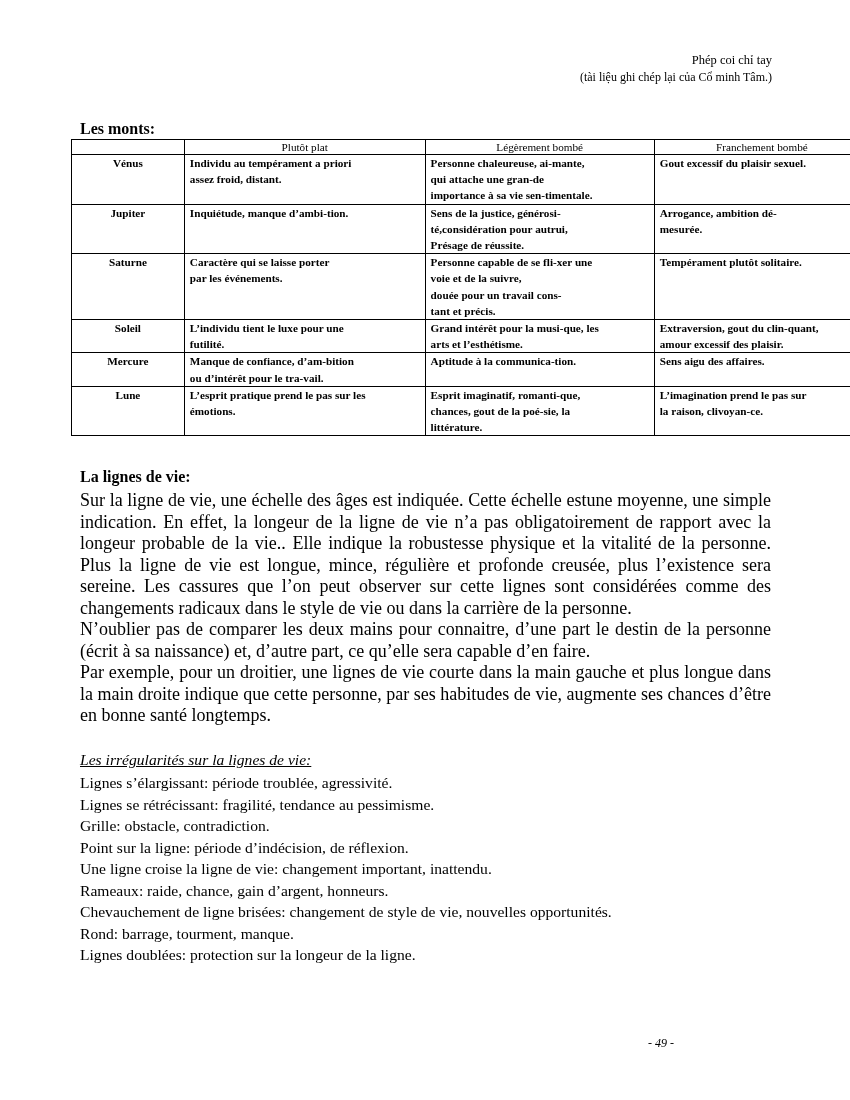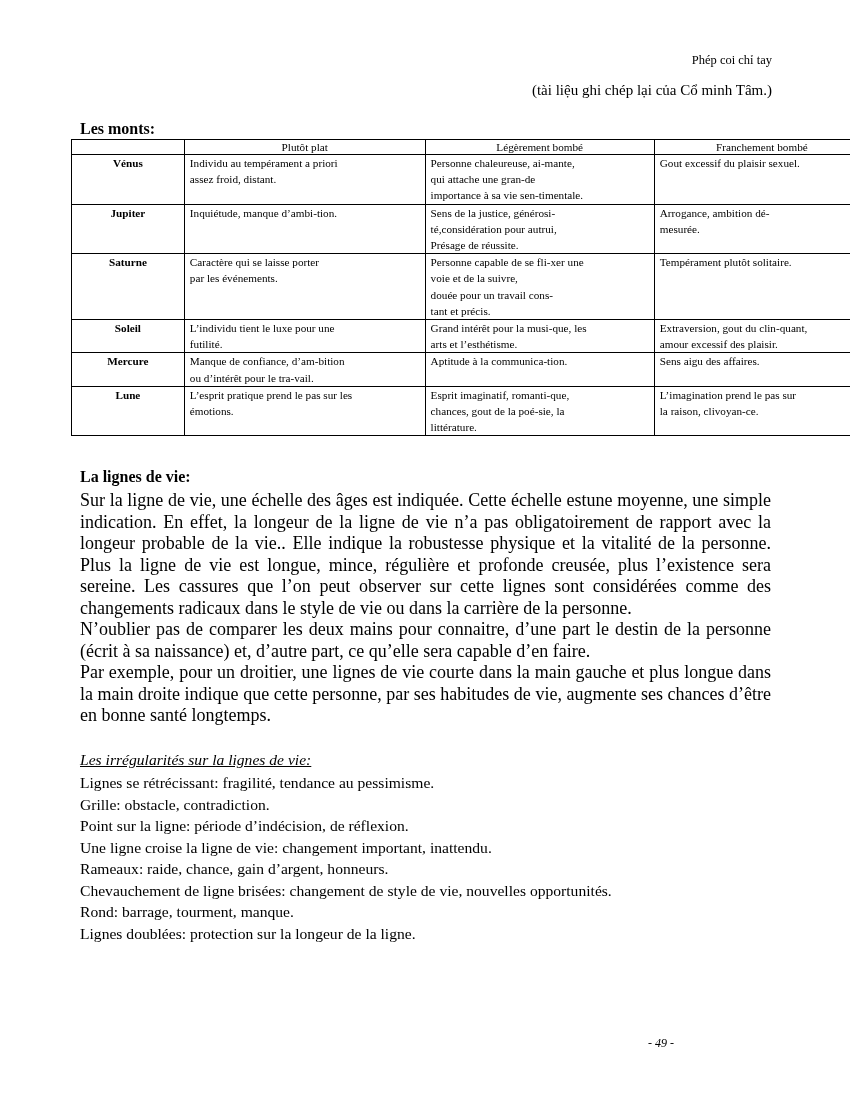--- a/index.html
+++ b/index.html
@@ -1,30 +1,30 @@
 <!DOCTYPE html>
 <html><head>
   <meta charset="utf-8">
   <style>
     html, body { margin: 0; padding: 0; background: #ffffff; }
     body { width: 850px; height: 1100px; position: relative; overflow: hidden; font-family: "Liberation Serif", serif; color: #000; }
     .header { position: absolute; right: 78px; top: 52px; text-align: right; }
     .header .title { font-size: 12.5px; line-height: 16px; }
-    .header .subtitle { font-size: 15px; line-height: 14px; margin-top: 15px; }
+    .header .subtitle { font-size: 12px; line-height: 14px; margin-top: 2px; }
     .section-title { position: absolute; left: 80px; font-weight: bold; font-size: 16px; }
     #monts-title { top: 120px; }
     table.monts { position: absolute; left: 71px; top: 139px; width: 799px; border-collapse: collapse; font-size: 11.2px; line-height: 16.2px; }
     table.monts td, table.monts th { border: 1.5px solid #000; vertical-align: top; padding: 0 5px; font-weight: normal; }
     table.monts th { text-align: center; line-height: 14px; }
     table.monts td.rowhead { text-align: center; font-weight: bold; width: 86px; }
     table.monts col.c0 { width: 96px; }
     table.monts col.c1 { width: 207px; }
     table.monts col.c2 { width: 197px; }
     table.monts col.c3 { width: 185px; }
-    .cell-line { display: block; }
+    .cell-line { display: block; font-weight: bold; }
     .body-text { position: absolute; left: 80px; width: 691px; font-size: 18px; line-height: 21.5px; text-align: justify; }
     #vie-title { top: 468px; }
     #vie-paragraphs { top: 490px; }
     .para { margin: 0; text-align: justify; text-align-last: left; }
     #irreg-title { position: absolute; left: 80px; top: 751px; font-size: 15.6px; font-style: italic; text-decoration: underline; }
     #irreg-list { position: absolute; left: 80px; top: 772px; font-size: 15.6px; line-height: 21.5px; margin: 0; padding: 0; list-style: none; }
     .page-number { position: absolute; left: 648px; top: 1036px; font-size: 12px; font-style: italic; }
   </style>
 </head>
 <body>
@@ -149,20 +149,21 @@
 
 <div id="vie-paragraphs" class="body-text">
   <p class="para">Sur la ligne de vie, une échelle des âges est indiquée. Cette échelle estune moyenne, une simple indication. En effet, la longeur de la ligne de vie n’a pas obligatoirement de rapport avec la longeur probable de la vie.. Elle indique la robustesse physique et la vitalité de la personne. Plus la ligne de vie est longue, mince, régulière et profonde creusée, plus l’existence sera sereine. Les cassures que l’on peut observer sur cette lignes sont considérées comme des changements radicaux dans le style de vie ou dans la carrière de la personne.</p>
   <p class="para">N’oublier pas de comparer les deux mains pour connaitre, d’une part le destin de la personne (écrit à sa naissance) et, d’autre part, ce qu’elle sera capable d’en faire.</p>
   <p class="para">Par exemple, pour un droitier, une lignes de vie courte dans la main gauche et plus longue dans la main droite indique que cette personne, par ses habitudes de vie, augmente ses chances d’être en bonne santé longtemps.</p>
 </div>
 
 <div id="irreg-title">Les irrégularités sur la lignes de vie:</div>
 
 <ul id="irreg-list">
+    <li>Lignes s’élargissant: période troublée, agressivité.</li>
     <li>Lignes se rétrécissant: fragilité, tendance au pessimisme.</li>
     <li>Grille: obstacle, contradiction.</li>
     <li>Point sur la ligne: période d’indécision, de réflexion.</li>
     <li>Une ligne croise la ligne de vie: changement important, inattendu.</li>
     <li>Rameaux: raide, chance, gain d’argent, honneurs.</li>
     <li>Chevauchement de ligne brisées: changement de style de vie, nouvelles opportunités.</li>
     <li>Rond: barrage, tourment, manque.</li>
     <li>Lignes doublées: protection sur la longeur de la ligne.</li>
   </ul>
 

